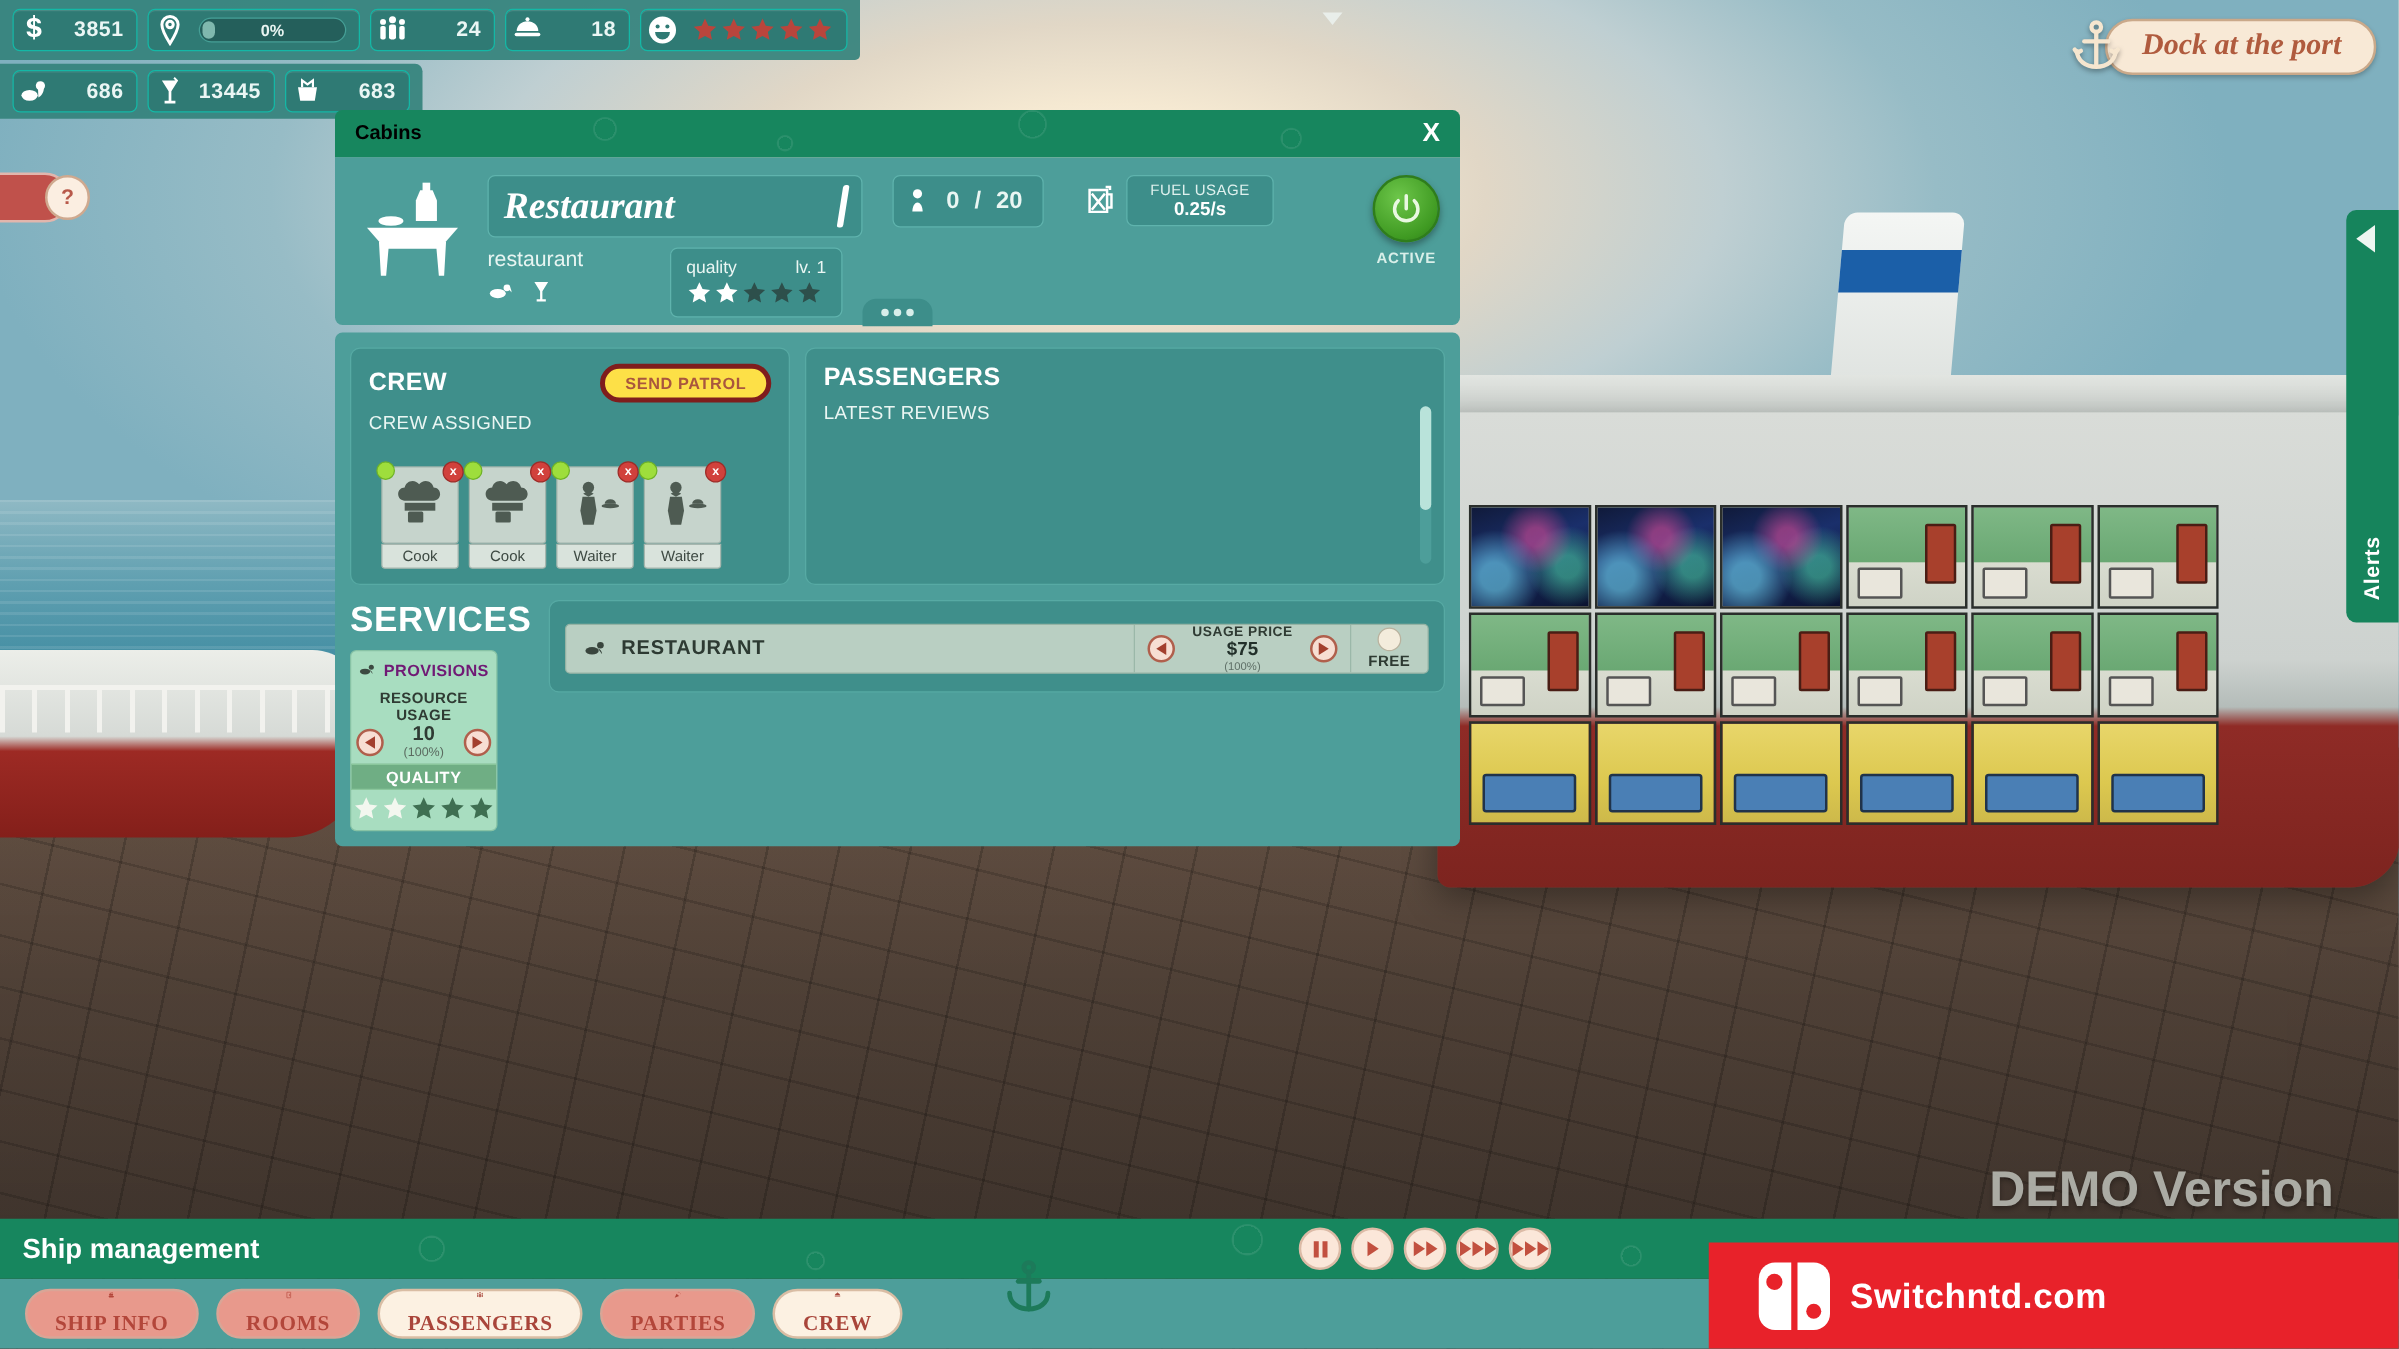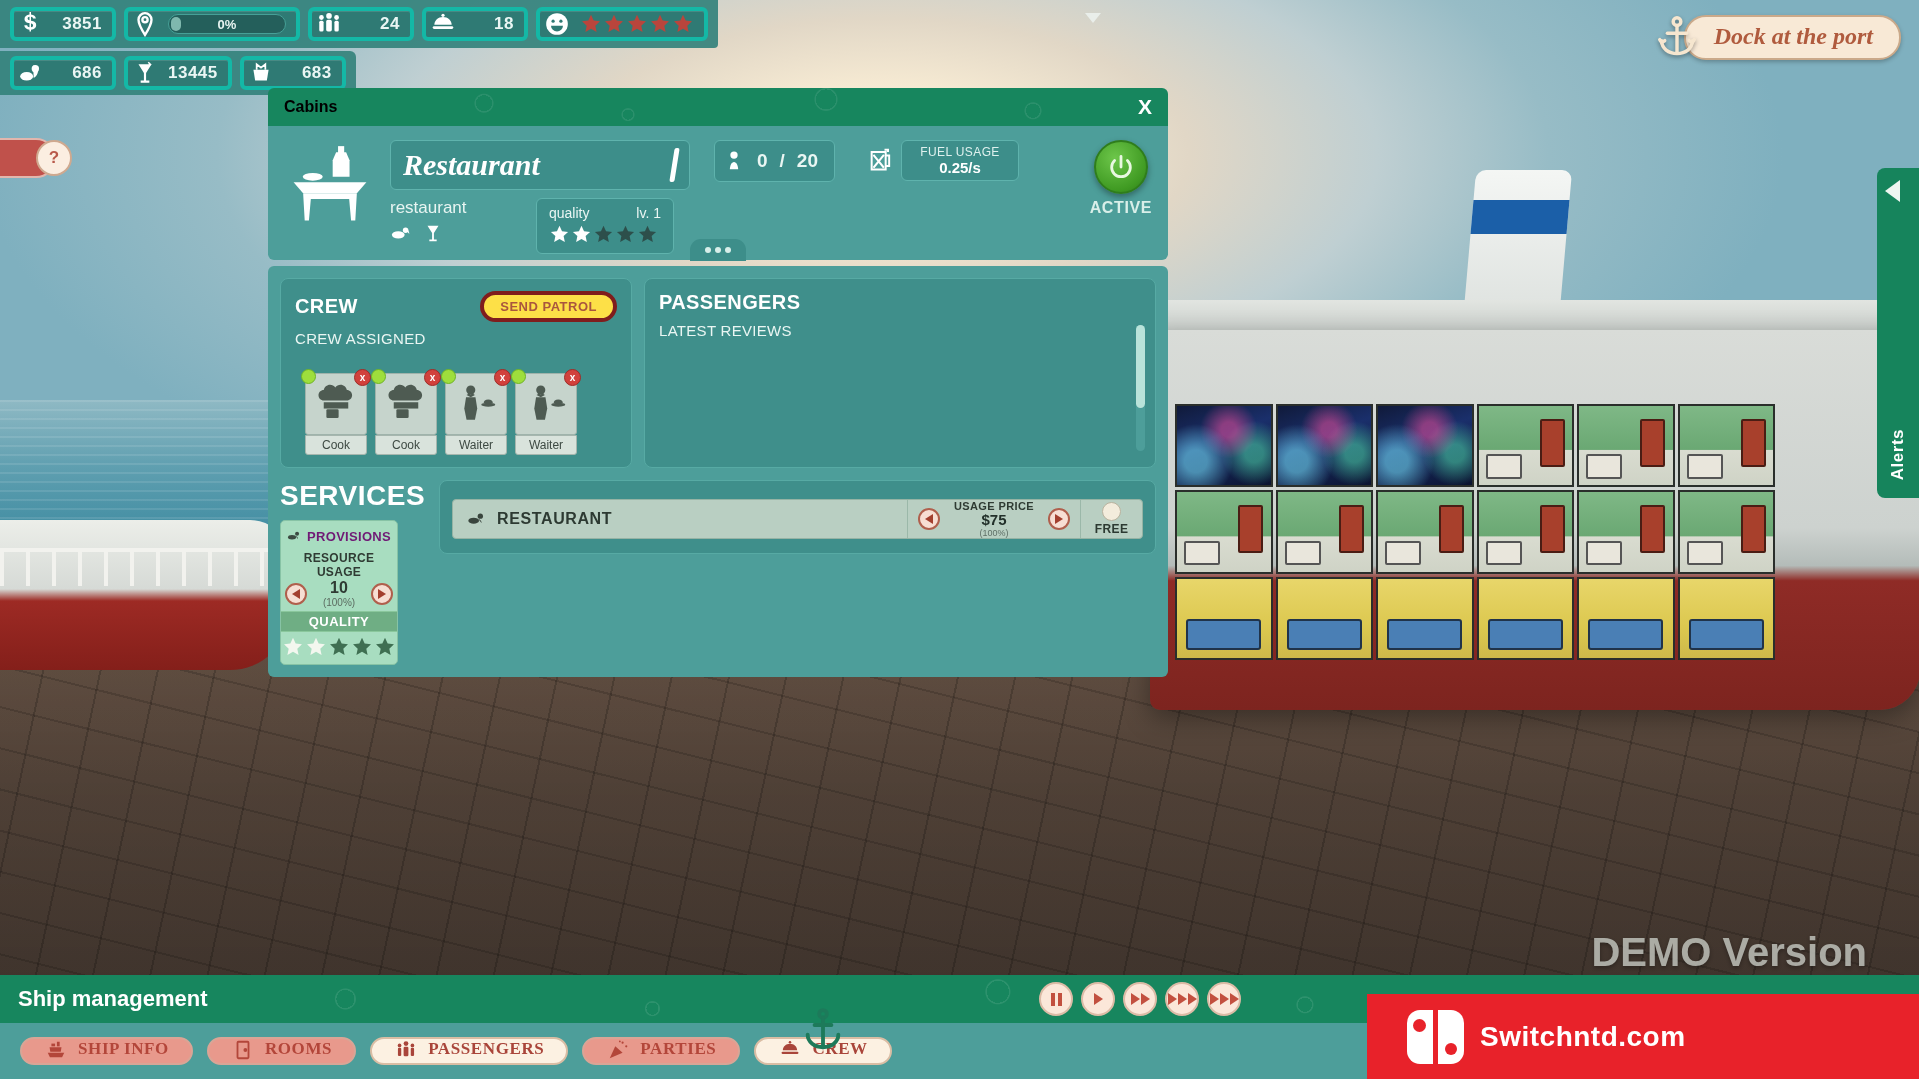--- a/index.html
+++ b/index.html
@@ -101,21 +101,21 @@
     background:repeating-linear-gradient(90deg,#f2f2ee 0 4px, transparent 4px 26px);
   }
 
   
   .hud-top { position:absolute; left:0; top:0; z-index:30; }
   .hud-row { display:flex; align-items:center; gap:8px; padding:6px 8px; }
   .hud-row.r1 { background:rgba(52,130,124,.92); padding:7px 10px; border-radius:0 0 4px 0; }
   .hud-row.r2 { background:rgba(52,130,124,.92); padding:5px 10px; margin-top:3px; border-radius:0 6px 6px 0; width:fit-content;}
   .stat {
     display:flex; align-items:center; gap:10px;
-    background:#2f7a74; border:4px solid #14b8a6; border-radius:6px;
+    background:#2f7a74; border:1px solid #14b8a6; border-radius:6px;
     padding:2px 10px 2px 4px; height:34px;
     box-shadow:inset 0 1px 0 rgba(255,255,255,.12);
   }
   .stat .ic{ width:26px; height:26px; display:flex; align-items:center; justify-content:center; color:#fff; }
   .stat .val{ color:#eaf6f4; font-size:17px; font-weight:700; min-width:48px; text-align:right; letter-spacing:.5px;}
   .stat.wide{ min-width:150px; }
   .bar-outer{
     width:118px; height:20px; background:#245f5b; border:1px solid #46a097; border-radius:10px;
     position:relative; display:flex; align-items:center; justify-content:center;
   }
@@ -236,21 +236,21 @@
   .fuel-box .v{ color:#fff; font-size:15px; font-weight:700; }
 
   .active-col{ margin-left:auto; display:flex; flex-direction:column; align-items:center; gap:5px; }
   .power-btn{
     width:54px;height:54px;border-radius:50%;
     background:radial-gradient(circle at 38% 32%, #6dc64a, #3f9a22 70%, #2e7a19 100%);
     border:2px solid #2f7d1c; display:flex;align-items:center;justify-content:center;
     box-shadow:0 3px 6px rgba(0,0,0,.35);
   }
   .power-btn svg{ width:28px;height:28px;color:#e9f8e1;}
-  .active-lbl{ color:#d9efe9; font-size:16px; font-weight:700; letter-spacing:.6px;}
+  .active-lbl{ color:#d9efe9; font-size:12px; font-weight:700; letter-spacing:.6px;}
 
   .dots-tab{
     position:absolute; left:50%; transform:translateX(-50%); bottom:-1px;
     width:56px; height:22px; background:#3d8e8a; border-radius:11px 11px 0 0;
     display:flex; align-items:center; justify-content:center; gap:4px;
   }
   .dots-tab i{ width:6px;height:6px;border-radius:50%;background:#d8eeea;display:block;}
 
   
   .dlg-lower{
@@ -367,22 +367,22 @@
     display:flex;align-items:center;justify-content:center; cursor:pointer;
   }
   .speed-btn .tri{ width:0;height:0;border-top:6px solid transparent;border-bottom:6px solid transparent;border-left:9px solid #c2503f;}
   .speed-btn .bars{ display:flex; gap:3px;}
   .speed-btn .bars i{ width:4px;height:13px;background:#c2503f;display:block;}
   .speed-btn .grp{ display:flex; gap:1px;}
   .btm-main{
     height:56px; background:#4d9e9a; display:flex; align-items:center; gap:14px; padding:0 20px;
   }
   .nav-btn{
-    display:flex; align-items:flex-start; gap:10px; height:28px; padding:0 22px;
-    border-radius:20px; border:2px solid #d9a596; background:#e8998c; cursor:pointer;
+    display:flex; align-items:center; gap:10px; height:40px; padding:0 22px;
+    border-radius:20px; border:2px solid #d9a596; background:#e8998c; cursor:pointer;flex-direction:column;
   }
   .nav-btn.on{ background:#fcf1e2; border-color:#d9bda4; }
   .nav-btn svg{ width:24px;height:22px; color:#b3463a; }
   .nav-btn span{ color:#b3463a; font-size:17px; font-weight:600; letter-spacing:.6px; font-family:"Liberation Serif", serif;}
   .nav-btn.on span, .nav-btn.on svg{ color:#a9453a; }
   .anchor-mid{
     position:absolute; left:800px; bottom:20px; width:46px; height:52px; color:#1d7a5a; z-index:36;
   }
 
   

